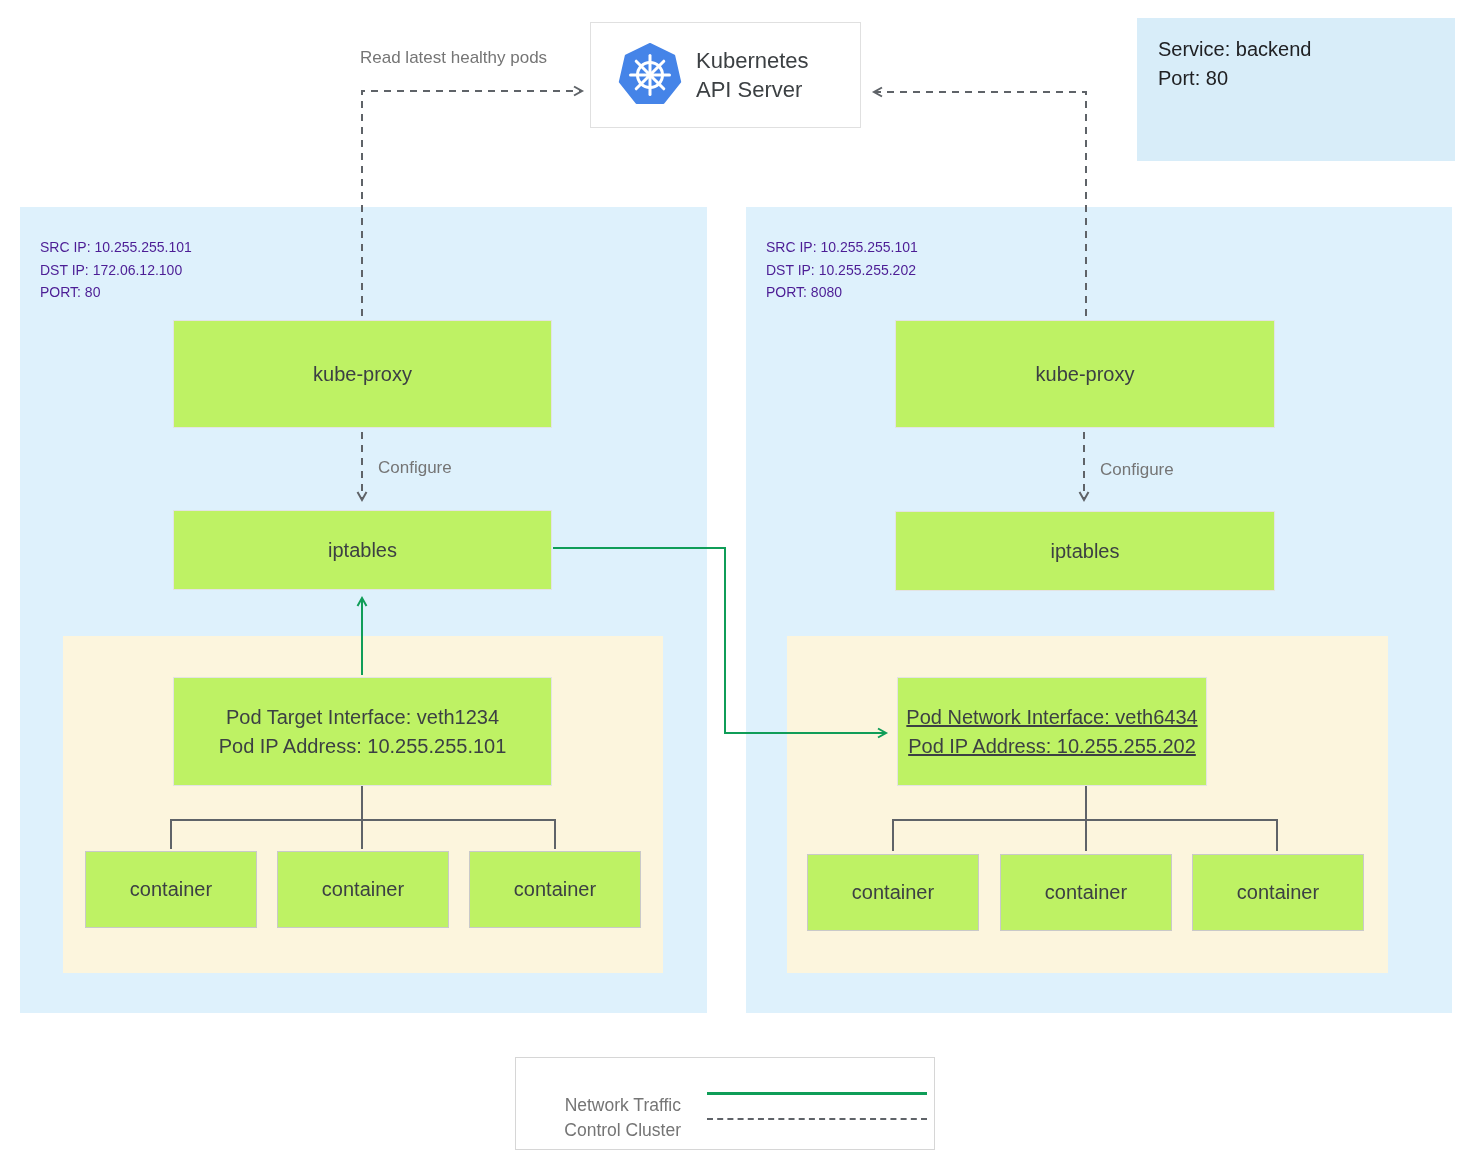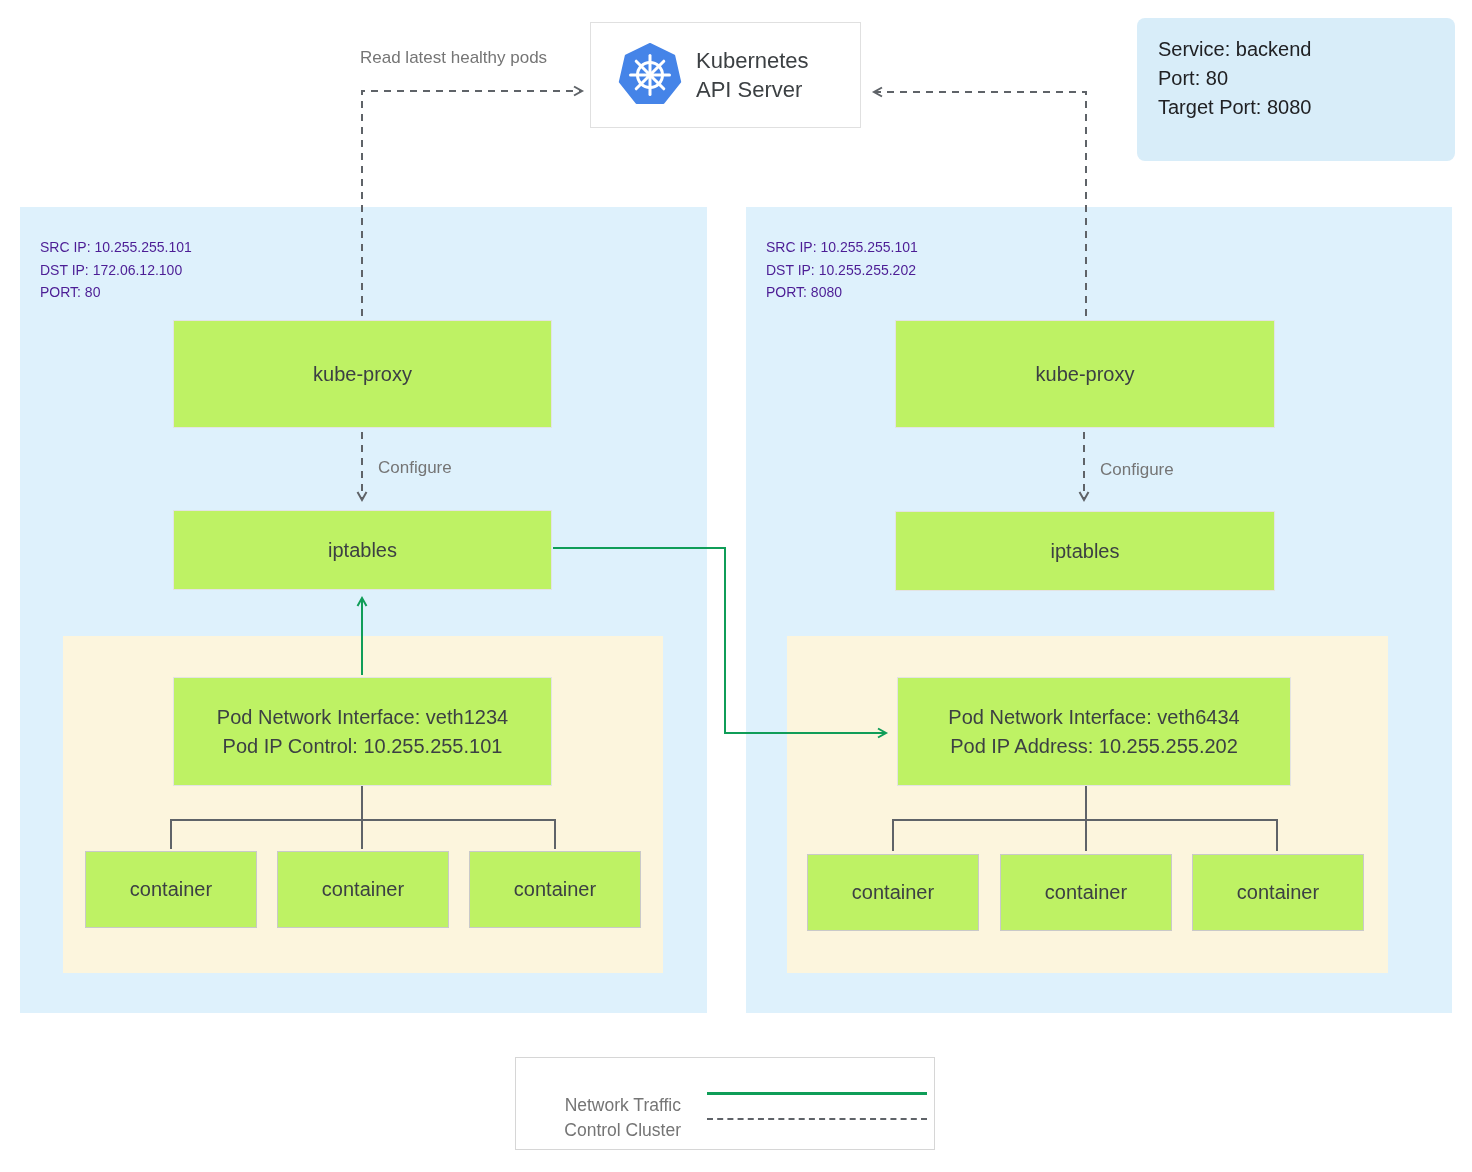--- a/index.html
+++ b/index.html
@@ -28,21 +28,21 @@
   .ann{font-size:17px;color:#757575;white-space:nowrap;}
 
   
   .api-box{
     background:#ffffff;border:1px solid #e0e0e0;box-sizing:border-box;
     display:flex;align-items:center;
   }
   .api-text{font-size:22px;line-height:29px;color:#3c4043;margin-left:14px;}
 
   
-  .service-box{font-size:20px;line-height:29px;color:#202124;box-sizing:border-box;padding:17px 0 15px 21px;border-radius:8px;}
+  .service-box{font-size:20px;line-height:29px;color:#202124;box-sizing:border-box;padding:17px 0 15px 21px;}
 
   
   .legend{
     background:#ffffff;border:1px solid #d6d6d6;box-sizing:border-box;
     padding-top:23px;
   }
   .legend-row{display:flex;align-items:center;height:25px;}
   .legend-label{width:165px;text-align:right;font-size:17.5px;color:#757575;margin-top:24px;}
   .legend-line{width:220px;margin-left:26px;}
   .line-solid{height:0;border-top:3px solid #0f9d58;}
@@ -109,57 +109,56 @@
     </svg>
     <div class="api-text">
       <div>Kubernetes</div>
       <div>API Server</div>
     </div>
   </div>
 
   <div class="abs service-box" style="left:1137px;top:18px;width:318px;height:143px;">
     <div>Service: backend</div>
     <div>Port: 80</div>
-    <div>Target Port: 8080</div>
   </div>
 
   <div class="abs ann" style="left:360px;top:48px;">Read latest healthy pods</div>
   <div class="abs ann" style="left:378px;top:458px;">Configure</div>
   <div class="abs ann" style="left:1100px;top:460px;">Configure</div>
 
   <div class="abs meta" style="left:40px;top:236px;">
     <div>SRC IP: 10.255.255.101</div>
     <div>DST IP: 172.06.12.100</div>
     <div>PORT: 80</div>
   </div>
 
   <div class="abs wbox" style="left:173px;top:320px;width:379px;height:108px;">kube-proxy</div>
 
   <div class="abs wbox" style="left:173px;top:510px;width:379px;height:80px;">iptables</div>
 
   <div class="abs wbox pod-if" style="left:173px;top:677px;width:379px;height:109px;">
-    <div>Pod Network Interface: veth1234</div>
-    <div>Pod IP Control: 10.255.255.101</div>
+    <div>Pod Target Interface: veth1234</div>
+    <div>Pod IP Address: 10.255.255.101</div>
   </div>
 
   <div class="abs wbox container-box" style="left:85px;top:851px;width:172px;height:77px;">container</div>
   <div class="abs wbox container-box" style="left:277px;top:851px;width:172px;height:77px;">container</div>
   <div class="abs wbox container-box" style="left:469px;top:851px;width:172px;height:77px;">container</div>
 
   <div class="abs meta" style="left:766px;top:236px;">
     <div>SRC IP: 10.255.255.101</div>
     <div>DST IP: 10.255.255.202</div>
     <div>PORT: 8080</div>
   </div>
 
   <div class="abs wbox" style="left:895px;top:320px;width:380px;height:108px;">kube-proxy</div>
 
   <div class="abs wbox" style="left:895px;top:511px;width:380px;height:80px;">iptables</div>
 
-  <div class="abs wbox pod-if" style="left:897px;top:677px;width:394px;height:109px;">
+  <div class="abs wbox pod-if" style="left:897px;top:677px;width:310px;height:109px;text-decoration:underline;">
     <div>Pod Network Interface: veth6434</div>
     <div>Pod IP Address: 10.255.255.202</div>
   </div>
 
   <div class="abs wbox container-box" style="left:807px;top:854px;width:172px;height:77px;">container</div>
   <div class="abs wbox container-box" style="left:1000px;top:854px;width:172px;height:77px;">container</div>
   <div class="abs wbox container-box" style="left:1192px;top:854px;width:172px;height:77px;">container</div>
 
   <div class="abs legend" style="left:515px;top:1057px;width:420px;height:93px;">
     <div class="legend-row">

